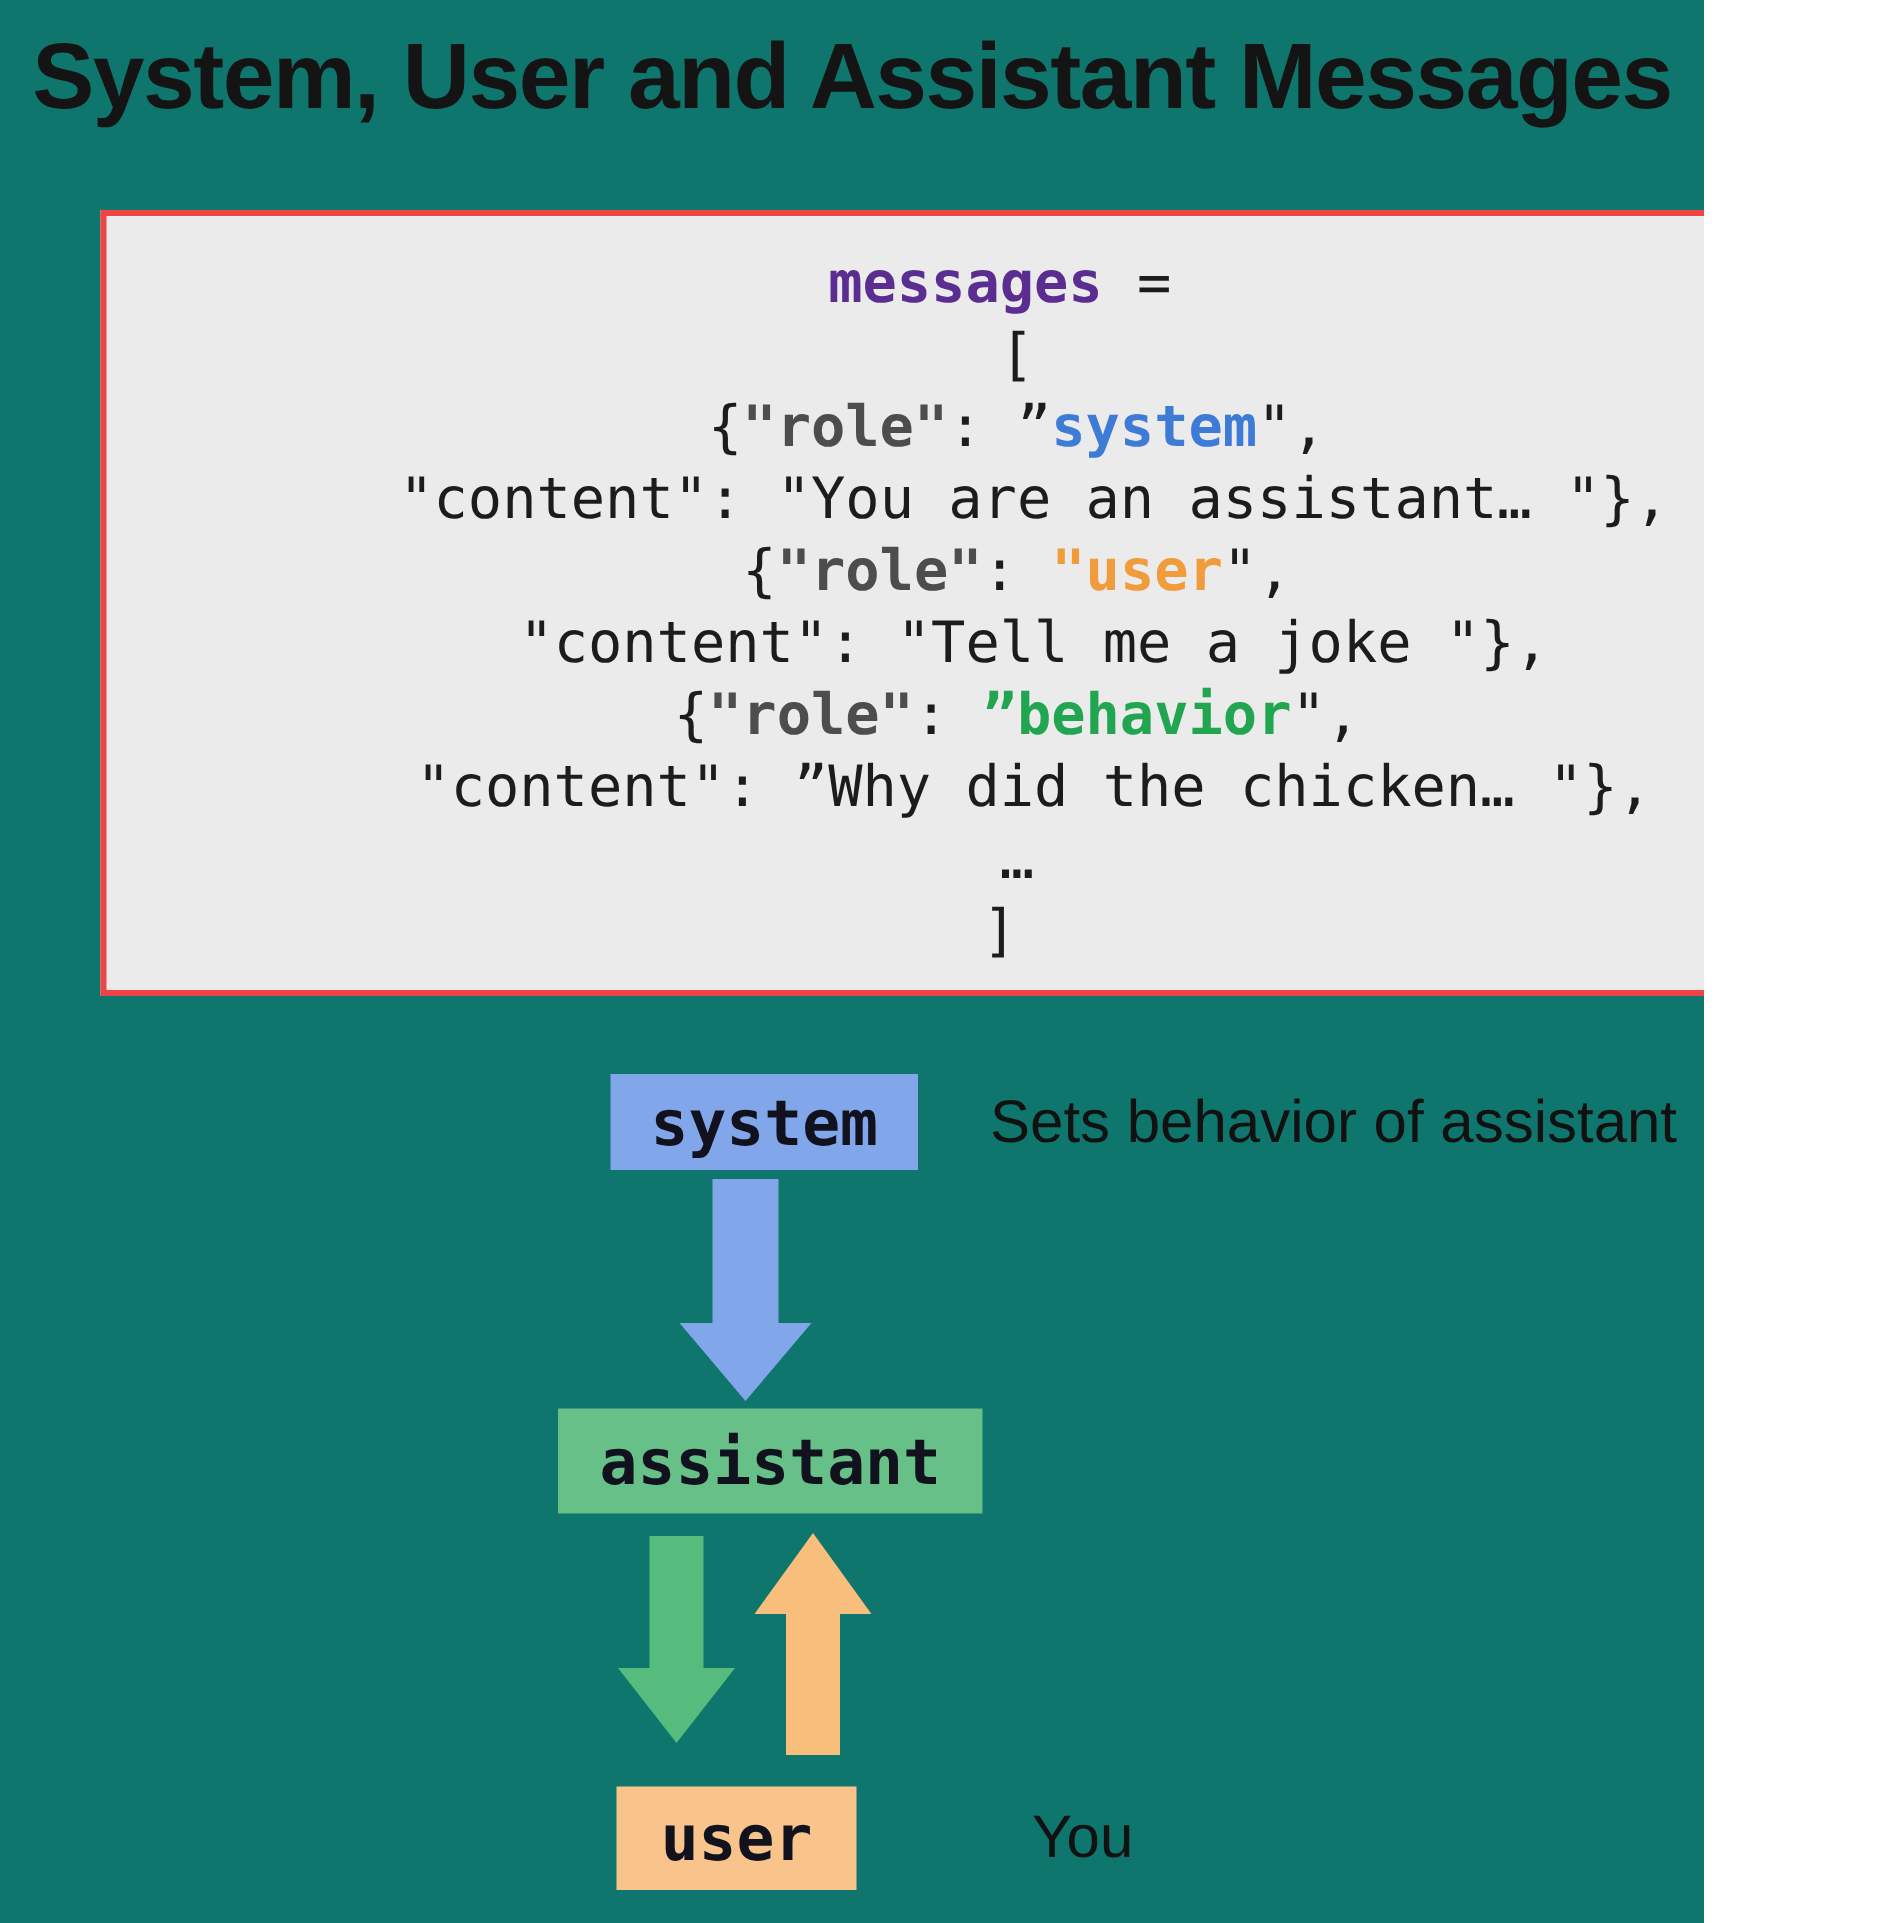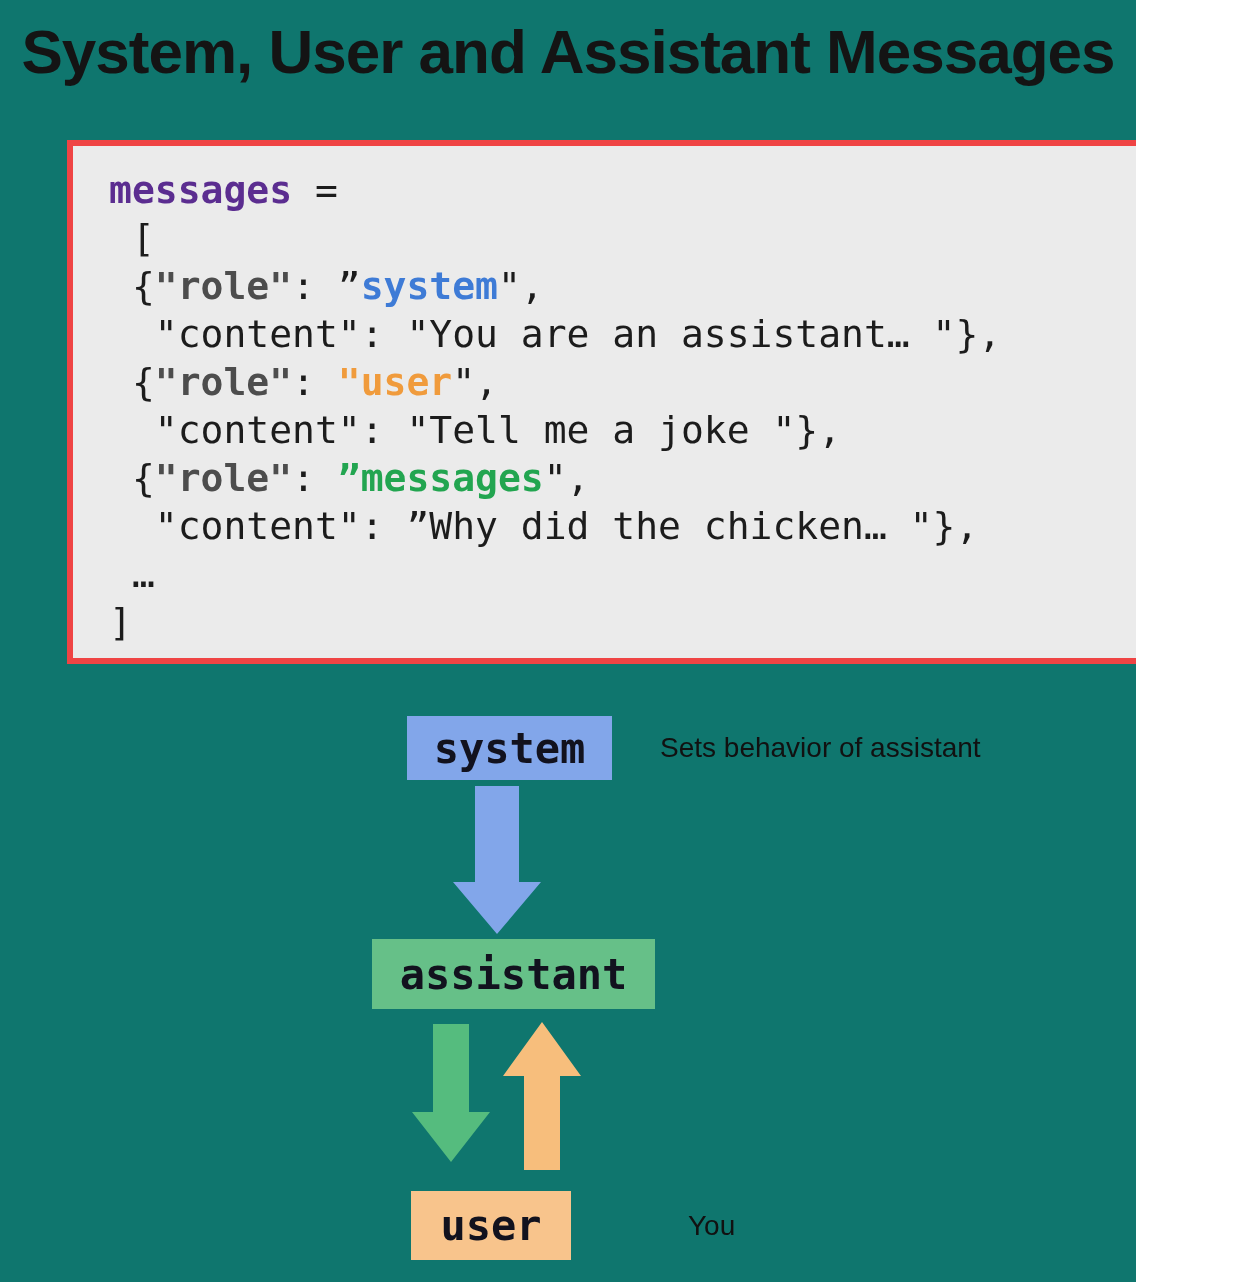--- a/index.html
+++ b/index.html
@@ -20,63 +20,64 @@
     font-weight: bold;
     letter-spacing: -1px;
     color: #141414;
     white-space: nowrap;
   }
   .code-block {
     position: absolute;
     left: 67px; top: 140px;
     width: 1163px; height: 524px;
     box-sizing: border-box;
-    border: 6px solid #ef4444;
+    border: 4px solid #ef4444;
     padding: 20px 0 0 36px;
     font-family: "DejaVu Sans Mono", "Liberation Mono", monospace;
     font-size: 38px;
     line-height: 48px;
+    text-align: center;
   }
   .code-line { white-space: pre; }
   .node-box {
     position: absolute;
     display: flex;
     align-items: center;
     justify-content: center;
     font-family: "DejaVu Sans Mono", "Liberation Mono", monospace;
     font-weight: bold;
     font-size: 42px;
     color: #12121e;
   }
   .node-annotation {
     position: absolute;
     display: flex;
     align-items: center;
-    font-size: 28px;
+    font-size: 40px;
     color: #111111;
     white-space: nowrap;
   }
   .flow-arrow { position: absolute; }
 </style>
 </head>
 <body>
 
 <div id="stage">
 
   <div class="page-title">System, User and Assistant Messages</div>
 
   <div class="code-block" style="background-color: rgb(235, 235, 235);">
     <div>
         <div class="code-line"><span style="color: rgb(91, 45, 144); font-weight: bold;">messages</span><span style="color: rgb(28, 28, 28);"> =</span></div>
         <div class="code-line"><span style="color: rgb(28, 28, 28);"> [</span></div>
         <div class="code-line"><span style="color: rgb(28, 28, 28);"> {</span><span style="color: rgb(77, 77, 77); font-weight: bold;">"role"</span><span style="color: rgb(28, 28, 28);">: ”</span><span style="color: rgb(62, 123, 214); font-weight: bold;">system</span><span style="color: rgb(28, 28, 28);">",</span></div>
         <div class="code-line"><span style="color: rgb(28, 28, 28);">  "content": "You are an assistant… "},</span></div>
         <div class="code-line"><span style="color: rgb(28, 28, 28);"> {</span><span style="color: rgb(77, 77, 77); font-weight: bold;">"role"</span><span style="color: rgb(28, 28, 28);">: </span><span style="color: rgb(240, 155, 60); font-weight: bold;">"user</span><span style="color: rgb(28, 28, 28);">",</span></div>
         <div class="code-line"><span style="color: rgb(28, 28, 28);">  "content": "Tell me a joke "},</span></div>
-        <div class="code-line"><span style="color: rgb(28, 28, 28);"> {</span><span style="color: rgb(77, 77, 77); font-weight: bold;">"role"</span><span style="color: rgb(28, 28, 28);">: </span><span style="color: rgb(34, 165, 80); font-weight: bold;">”messages</span><span style="color: rgb(28, 28, 28);">",</span></div>
+        <div class="code-line"><span style="color: rgb(28, 28, 28);"> {</span><span style="color: rgb(77, 77, 77); font-weight: bold;">"role"</span><span style="color: rgb(28, 28, 28);">: </span><span style="color: rgb(34, 165, 80); font-weight: bold;">”behavior</span><span style="color: rgb(28, 28, 28);">",</span></div>
         <div class="code-line"><span style="color: rgb(28, 28, 28);">  "content": ”Why did the chicken… "},</span></div>
         <div class="code-line"><span style="color: rgb(28, 28, 28);"> …</span></div>
         <div class="code-line"><span style="color: rgb(28, 28, 28);">]</span></div>
       </div>
   </div>
 
   <div class="node-box" style="left: 407px; top: 716px; width: 205px; height: 64px; background-color: rgb(130, 166, 234);">
     <span>system</span>
   </div>
   <div class="node-annotation" style="left:660px; top:716px; height:64px;">Sets behavior of assistant</div>

